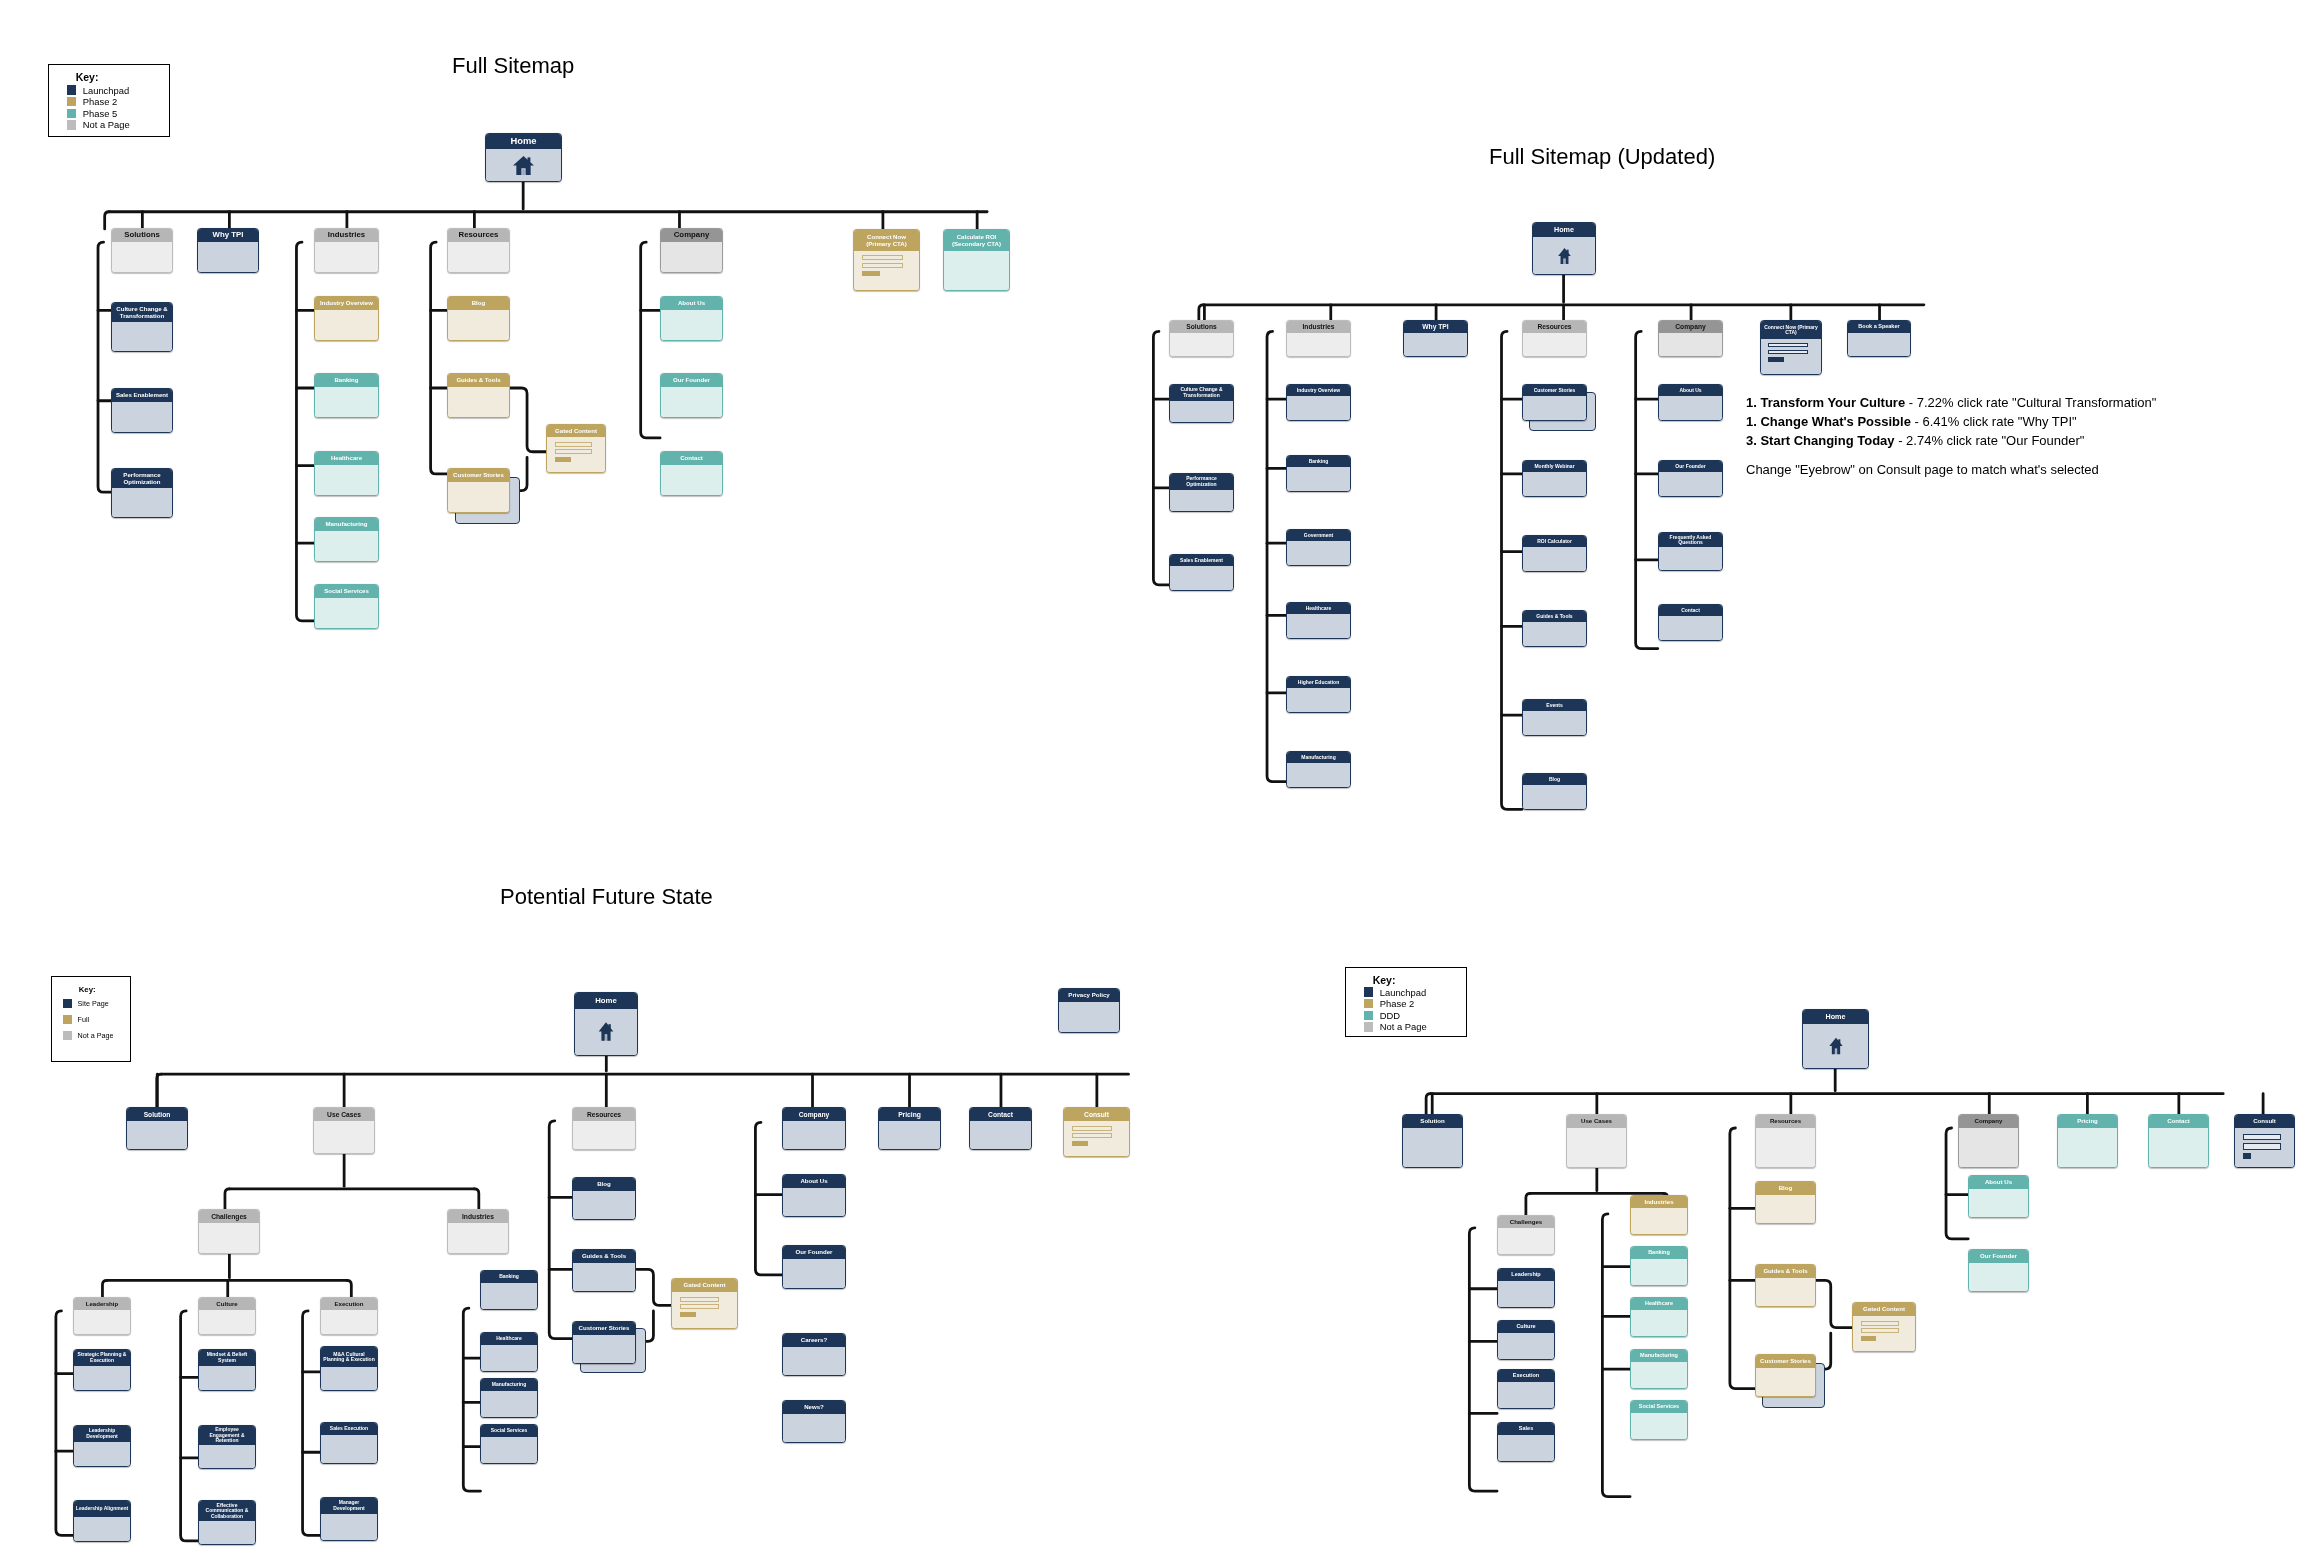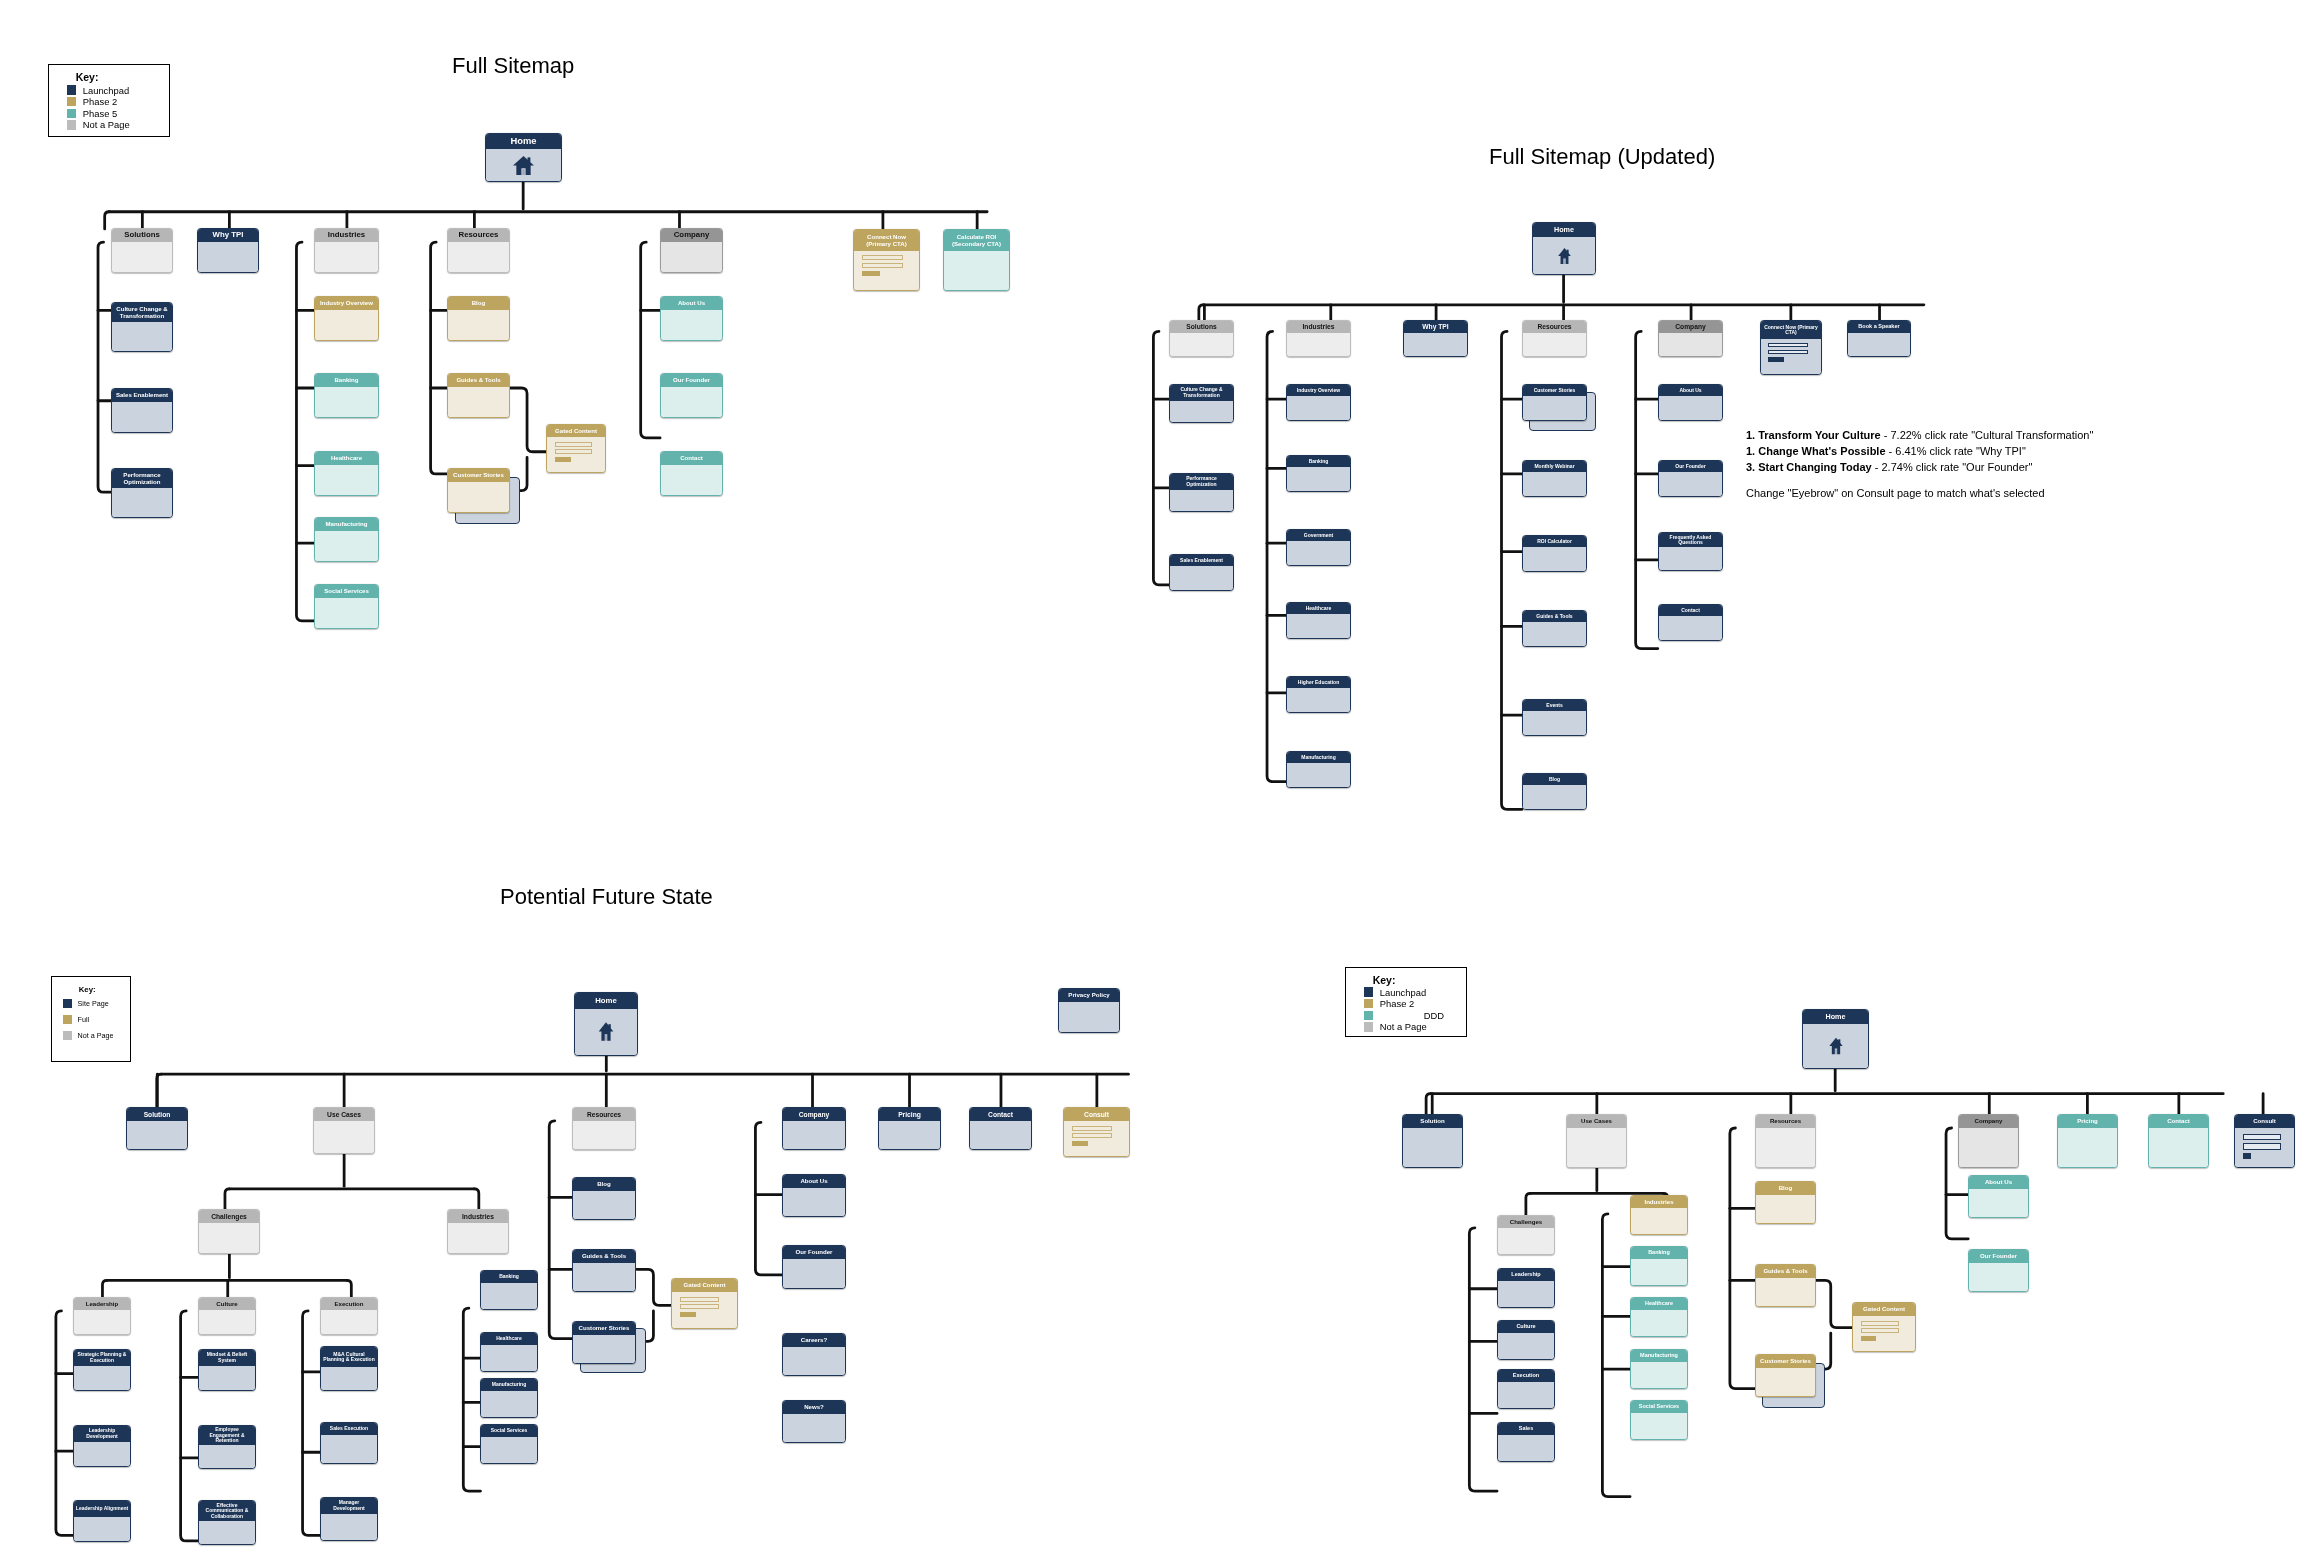--- a/index.html
+++ b/index.html
@@ -488,21 +488,21 @@
       <div class="fr" style="width:40px;height:4.4px;border:1.1px solid #1d3557;background:#e6eaf1;"></div>
       <div class="fr" style="width:40px;height:4.4px;border:1.1px solid #1d3557;background:#e6eaf1;"></div>
       <div class="btn" style="width:16.6px;height:4.4px;background:#1d3557;"></div>
     </div>
   </div>
   <div class="node flexcol t-launch" style="left:1847px;top:320px;width:64px;height:37px;">
     <div class="hd" style="height:12.2px;font-size:5.5px;">Book a Speaker</div>
     <div class="bd"></div>
   </div>
 
-  <div class="annot" style="left:1746px;top:394px;font-size:11px;margin-top:34px;">
+  <div class="annot" style="left:1746px;top:394px;font-size:13px;">
     <div class="ln">
       <b>1. Transform Your Culture</b><span> - 7.22% click rate "Cultural Transformation"</span>
     </div>
     <div class="ln">
       <b>1. Change What's Possible</b><span> - 6.41% click rate "Why TPI"</span>
     </div>
     <div class="ln">
       <b>3. Start Changing Today</b><span> - 2.74% click rate "Our Founder"</span>
     </div>
     <div class="ln" style="margin-top:10px;">Change "Eyebrow" on Consult page to match what's selected</div>
@@ -694,21 +694,21 @@
   <div class="keybox" style="left:1345px;top:967px;width:122px;height:70px;padding:5.5px 6.7px;">
     <div class="kt" style="font-size:10.5px;margin-bottom:1.1px;">Key:</div>
     <div class="krow" style="margin:0.6px 0 0.6px 11px;">
       <span class="sw" style="width:9.4px;height:9.4px;background:#1d3557;margin-right:6.7px;"></span>
       <span class="klab" style="font-size:9.4px;">Launchpad</span>
     </div>
     <div class="krow" style="margin:0.6px 0 0.6px 11px;">
       <span class="sw" style="width:9.4px;height:9.4px;background:#bda45f;margin-right:6.7px;"></span>
       <span class="klab" style="font-size:9.4px;">Phase 2</span>
     </div>
-    <div class="krow" style="margin:0.6px 0 0.6px 11px;gap:44px;">
+    <div class="krow" style="margin:0.6px 0 0.6px 11px;">
       <span class="sw" style="width:9.4px;height:9.4px;background:#63b3ad;margin-right:6.7px;"></span>
       <span class="klab" style="font-size:9.4px;">DDD</span>
     </div>
     <div class="krow" style="margin:0.6px 0 0.6px 11px;">
       <span class="sw" style="width:9.4px;height:9.4px;background:#bcbcbc;margin-right:6.7px;"></span>
       <span class="klab" style="font-size:9.4px;">Not a Page</span>
     </div>
   </div>
 
   <div class="node flexcol t-launch" style="left:1802px;top:1009px;width:67px;height:60px;">

